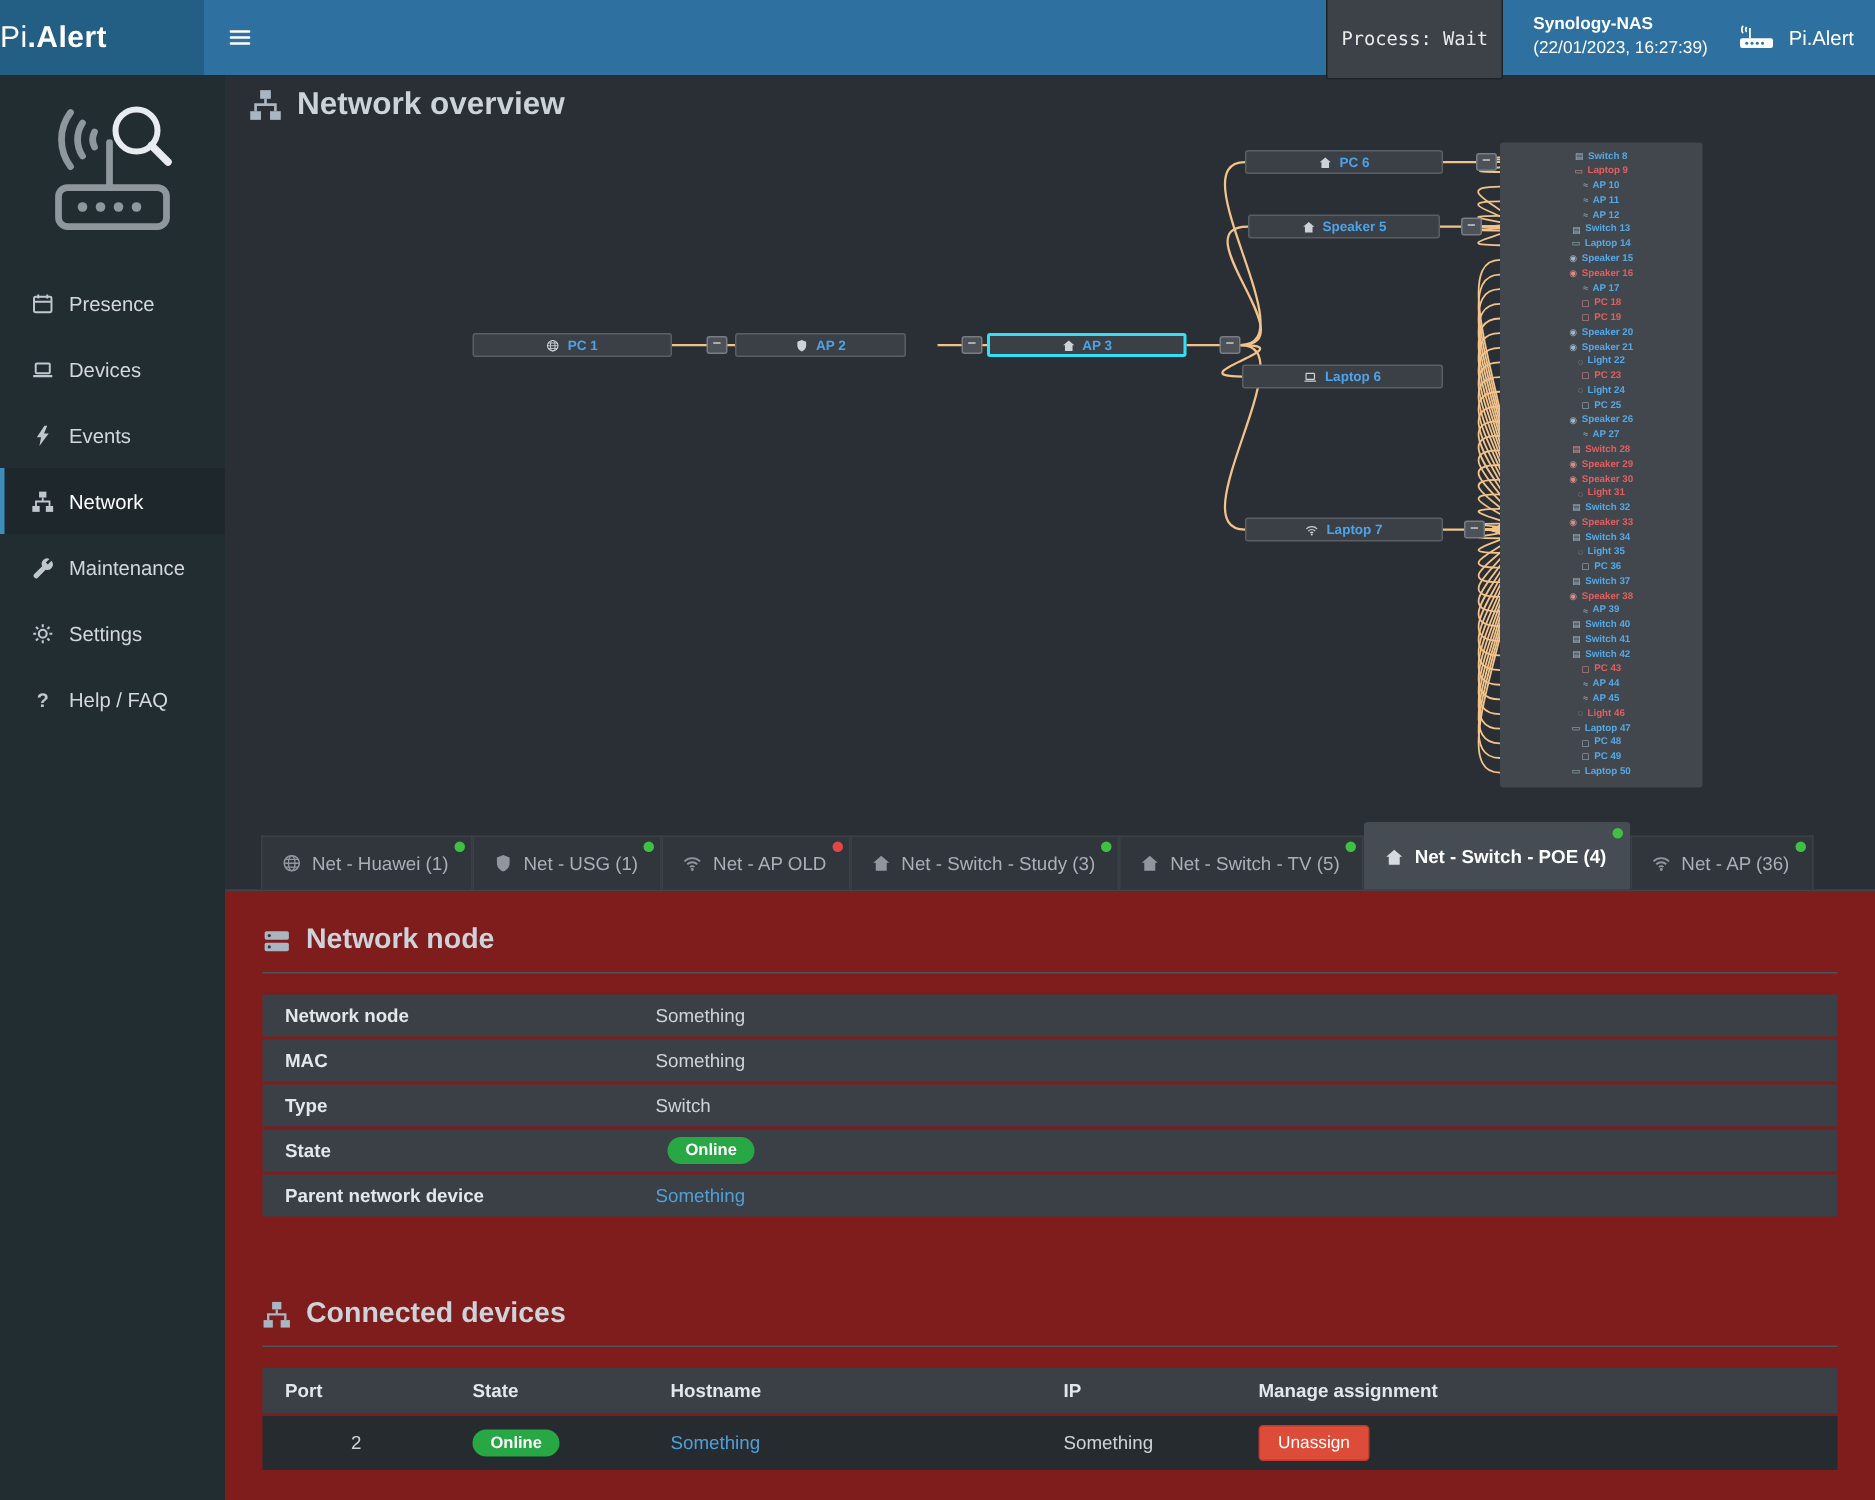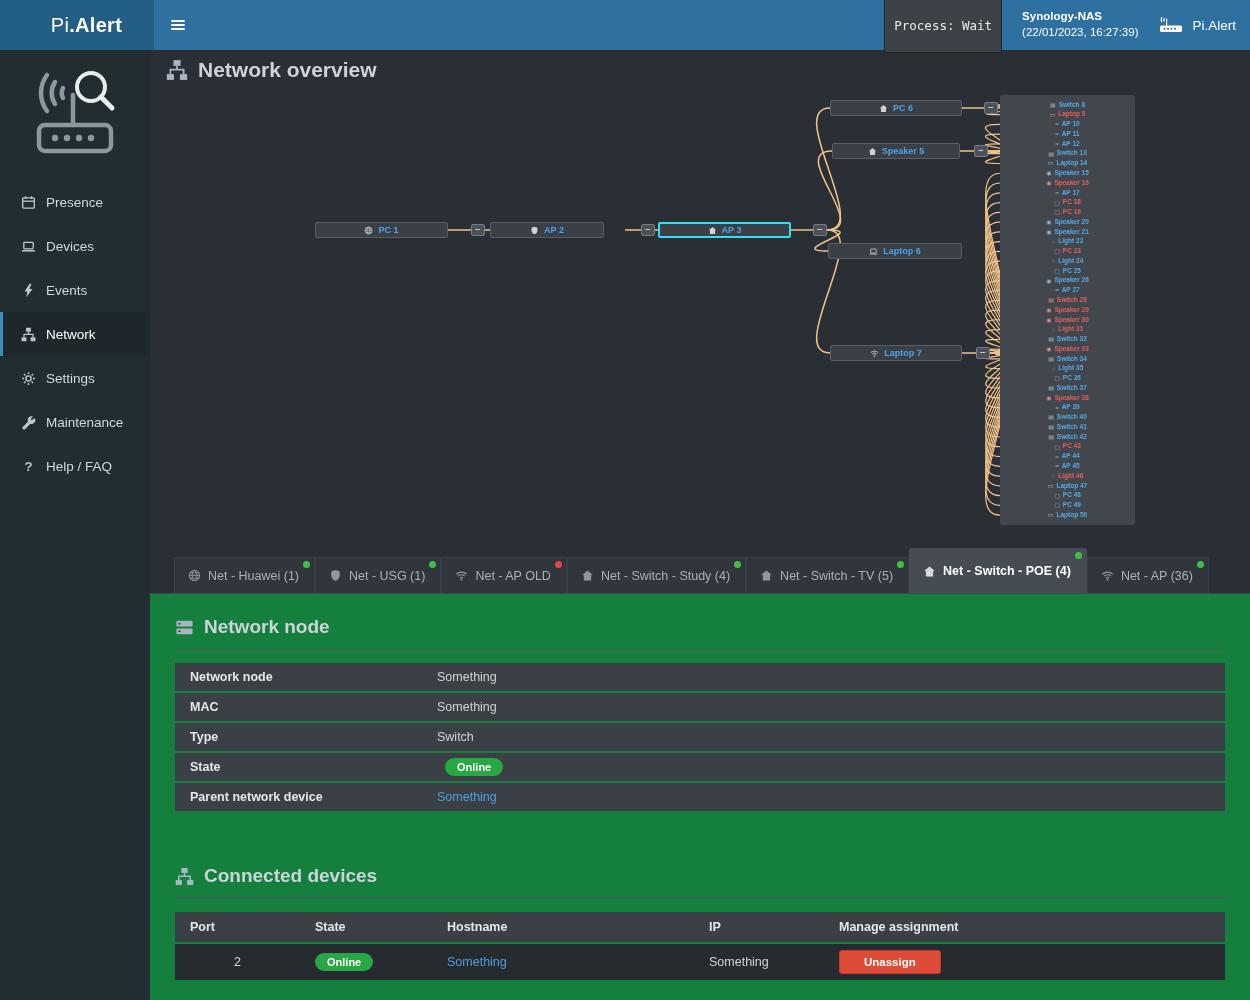--- a/index.html
+++ b/index.html
@@ -4,21 +4,21 @@
 <style>
   * { box-sizing: border-box; margin: 0; padding: 0; }
   html,body { width:1250px; height:1000px; overflow:hidden; }
   body { background:#2a2f35; font-family:"Liberation Sans",sans-serif; }
 
   .tico { display:inline-flex; }
   .tico svg { width:1em; height:1em; display:block; }
 
   
   .topbar { position:fixed; top:0; left:0; right:0; height:50px; display:flex; z-index:50; }
-  .brand { width:154px; background:#235e85; color:#fff; display:flex; align-items:center; justify-content:center; font-size:20px; letter-spacing:.3px; cursor:pointer;padding-left:19px; }
+  .brand { width:136px; background:#235e85; color:#fff; display:flex; align-items:center; justify-content:flex-start; font-size:20px; letter-spacing:.3px; cursor:pointer; }
   .brand b { font-weight:700; }
   .navbar { flex:1; background:#2e71a0; display:flex; align-items:center; }
   .hamburger { padding:0 16px; cursor:pointer; color:#fff; font-size:16px; display:flex; align-items:center; }
   .nav-right { margin-left:auto; display:flex; align-items:center; gap:20px; padding-right:14px; }
   .process-badge { font-family:"DejaVu Sans Mono",monospace; font-size:12.5px; color:#eaeaea; background:#3d4248; border:1px solid #1f2326; padding:19px 9px; border-radius:2px; }
   .hostinfo { color:#fff; font-size:11.5px; line-height:1.35; }
   .hostname { font-weight:700; }
   .appid { color:#fff; display:flex; gap:8px; align-items:center; font-size:13.5px; }
   .appid .tico svg { width:26px; height:18px; }
 
@@ -56,39 +56,39 @@
   .tab-bar { height:45px; display:flex; align-items:flex-end; padding-left:24px; }
   .tab { position:relative; height:36px; display:flex; align-items:center; gap:7px; padding:0 15px 0 13px; background:#30363c; border:1px solid #3a4046; border-bottom:none; color:#a9b0b7; font-size:12.5px; cursor:pointer; white-space:nowrap; }
   .tab .tico { font-size:13px; color:#8f969d; }
   .tab.active { height:45px; background:#454c53; color:#fff; border-color:#454c53; border-radius:3px 3px 0 0; font-weight:700; }
   .tab.active .tico { color:#d6dade; }
   .dot { position:absolute; top:3px; right:4px; width:7px; height:7px; border-radius:50%; }
   .dot.green { background:#3fc043; }
   .dot.red { background:#e04848; }
 
   
-  .section { background:#15803d; border-top:1px solid #3f454c; height:407px; padding:14px 25px; }
+  .section { background:#7f1d1d; border-top:1px solid #3f454c; height:407px; padding:14px 25px; }
   .sec-title { display:flex; align-items:center; gap:10px; color:#ccd3d9; font-size:19px; margin:8px 0 10px; }
   .sec-title .tico { font-size:19px; color:#a9b6c2; }
   .sec-title.mt { margin-top:54px; }
   hr.div { border:none; border-top:1px solid #4d545b; margin:4px 0 14px; }
 
   .info-row { display:grid; grid-template-columns:262px 1fr; align-items:center; background:#3a4046; height:28px; margin-bottom:2px; }
   .info-label { padding-left:15px; font-weight:700; font-size:12.5px; color:#e3e7ea; }
   .info-value { font-size:12.5px; color:#ced3d8; }
   .info-value .badge-online { margin-left:8px; }
   .badge-online { display:inline-block; background:#28a745; color:#fff; font-size:11px; font-weight:700; padding:3px 12px; border-radius:10px; }
   .link { color:#4f9fd8; cursor:pointer; }
 
   .cd-header { display:grid; grid-template-columns:125px 132px 262px 130px 1fr; background:#3a4046; height:30px; align-items:center; }
   .cd-th { padding-left:15px; font-weight:700; font-size:12.5px; color:#e3e7ea; }
   .cd-tr { display:grid; grid-template-columns:125px 132px 262px 130px 1fr; background:#262b30; min-height:36px; align-items:center; margin-top:2px; }
   .cd-td { padding-left:15px; font-size:12.5px; color:#ced3d8; }
   .cd-td.port { text-align:center; padding-left:0; }
-  .btn-danger { background:#dd4b39; border:1px solid #c23b2a; color:#fff; font-size:11.5px; font-weight:700; padding:5px 24px; border-radius:3px; cursor:pointer; font-family:inherit; }
+  .btn-danger { background:#dd4b39; border:1px solid #c23b2a; color:#fff; font-size:11.5px; font-weight:400; padding:5px 12px; border-radius:3px; cursor:pointer; font-family:inherit; }
 </style>
 </head>
 <body>
 
 <header class="topbar">
   <a class="brand">
       <span>Pi</span>
       <b>.Alert</b>
     </a>
   <div class="navbar">
@@ -180,35 +180,35 @@
             <rect x="0.6" y="11" width="5.2" height="4.2" fill="currentColor"></rect>
             <rect x="10.2" y="11" width="5.2" height="4.2" fill="currentColor"></rect>
             <path d="M8 5v2.8M3.2 11V7.8h9.6V11" fill="none" stroke="currentColor" stroke-width="1.3"></path>
           </svg>
         </span>
       <span>Network</span>
     </div>
     <div class="mi">
       <span class="tico">
           <svg viewBox="0 0 16 16">
+            <path d="M14.2 3.1 11.6 5.7 10.2 4.3 12.8 1.7A3.9 3.9 0 0 0 7.6 6.9L1.8 12.7a1.8 1.8 0 0 0 2.5 2.5L10.1 9.4a3.9 3.9 0 0 0 4.1-6.3Z" fill="currentColor"></path>
+          </svg>
+        </span>
+      <span>Maintenance</span>
+    </div>
+    <div class="mi">
+      <span class="tico">
+          <svg viewBox="0 0 16 16">
             <g fill="none" stroke="currentColor" stroke-width="1.5">
               <circle cx="8" cy="8" r="2.8"></circle>
               <path d="M8 1.2v2.1M8 12.7v2.1M1.2 8h2.1M12.7 8h2.1M3.2 3.2l1.5 1.5M11.3 11.3l1.5 1.5M12.8 3.2l-1.5 1.5M4.7 11.3l-1.5 1.5"></path>
             </g>
           </svg>
         </span>
       <span>Settings</span>
-    </div>
-    <div class="mi">
-      <span class="tico">
-          <svg viewBox="0 0 16 16">
-            <path d="M14.2 3.1 11.6 5.7 10.2 4.3 12.8 1.7A3.9 3.9 0 0 0 7.6 6.9L1.8 12.7a1.8 1.8 0 0 0 2.5 2.5L10.1 9.4a3.9 3.9 0 0 0 4.1-6.3Z" fill="currentColor"></path>
-          </svg>
-        </span>
-      <span>Maintenance</span>
     </div>
     <div class="mi">
       <span class="tico">
           <svg viewBox="0 0 16 16">
             <text x="8" y="13" text-anchor="middle" font-family="Liberation Sans, sans-serif" font-size="14" font-weight="bold" fill="currentColor">?</text>
           </svg>
         </span>
       <span>Help / FAQ</span>
     </div>
   </nav>
@@ -562,21 +562,21 @@
         </span>
         <span>Net - AP OLD</span>
         <span class="dot red"></span>
       </div>
       <div class="tab">
         <span class="tico">
           <svg viewBox="0 0 16 16">
             <path d="M8 1.8 1.4 7.5h2.1V14.2h9V7.5h2.1Z" fill="currentColor"></path>
           </svg>
         </span>
-        <span>Net - Switch - Study (4)</span>
+        <span>Net - Switch - Study (3)</span>
         <span class="dot green"></span>
       </div>
       <div class="tab">
         <span class="tico">
           <svg viewBox="0 0 16 16">
             <path d="M8 1.8 1.4 7.5h2.1V14.2h9V7.5h2.1Z" fill="currentColor"></path>
           </svg>
         </span>
         <span>Net - Switch - TV (5)</span>
         <span class="dot green"></span>

